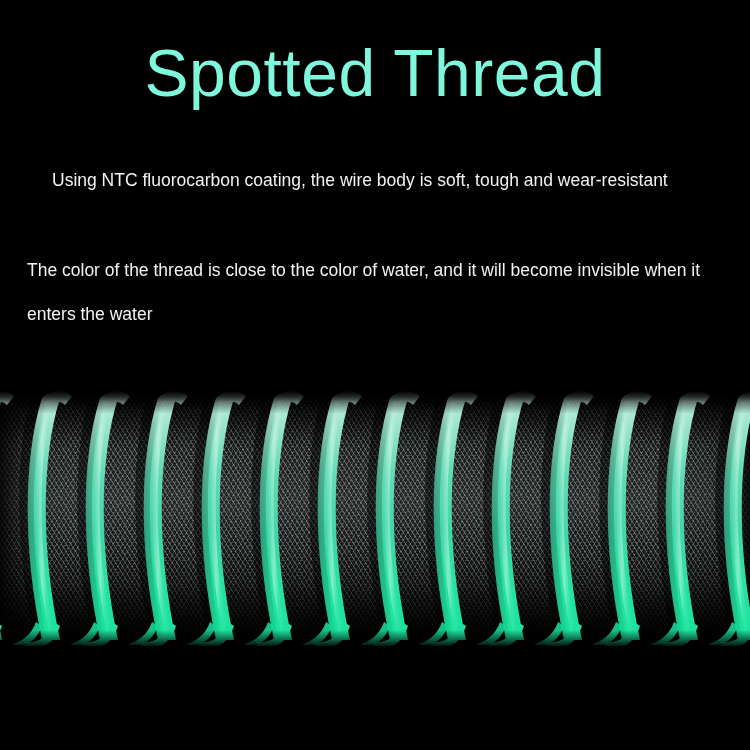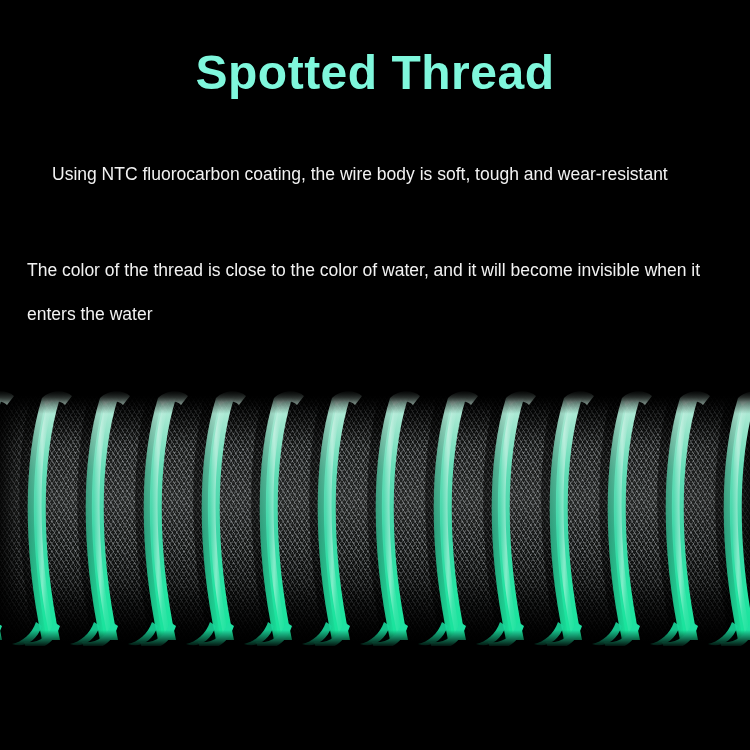--- a/index.html
+++ b/index.html
@@ -25,44 +25,44 @@
   
   .title-block {
     position: absolute;
     top: 42px;
     left: 0;
     width: 750px;
     text-align: center;
   }
   .title {
     display: inline-block;
-    font-size: 48px;
+    font-size: 66px;
     line-height: 62px;
-    font-weight: 700;
+    font-weight: 400;
     letter-spacing: 0.5px;
     color: #7FF7DC;
     white-space: nowrap;
   }
 
   
   .copy {
     position: absolute;
     left: 0;
     width: 750px;
   }
   .para {
     color: #f2f2f2;
     font-size: 17.5px;
     line-height: 44px;
     font-weight: 400;
     white-space: normal;
   }
   .para-1 {
     position: absolute;
-    top: 152px;
+    top: 158px;
     left: 52px;
     width: 660px;
   }
   .para-2 {
     position: absolute;
     top: 248px;
     left: 27px;
     width: 716px;
   }
 

